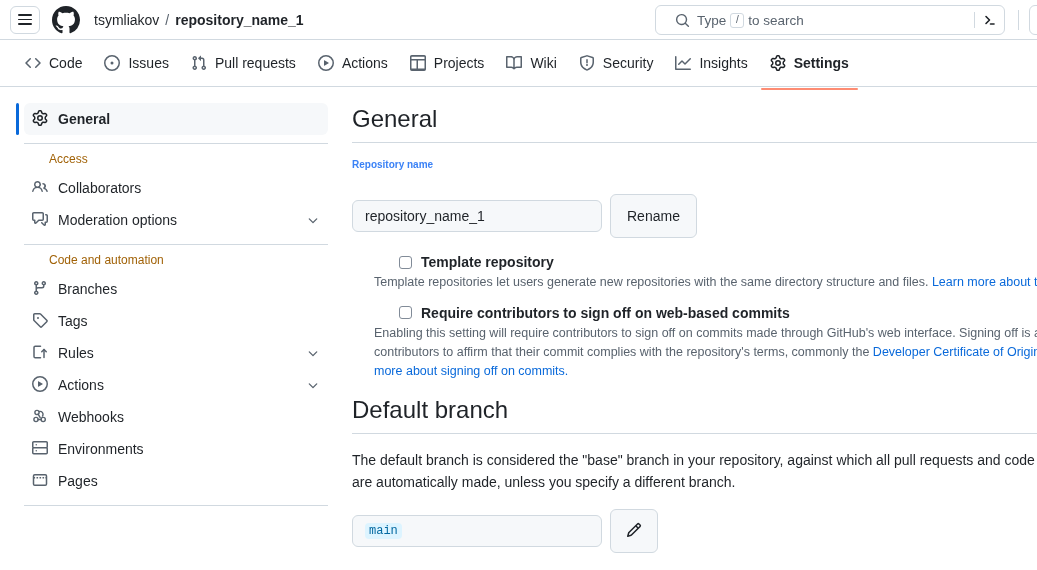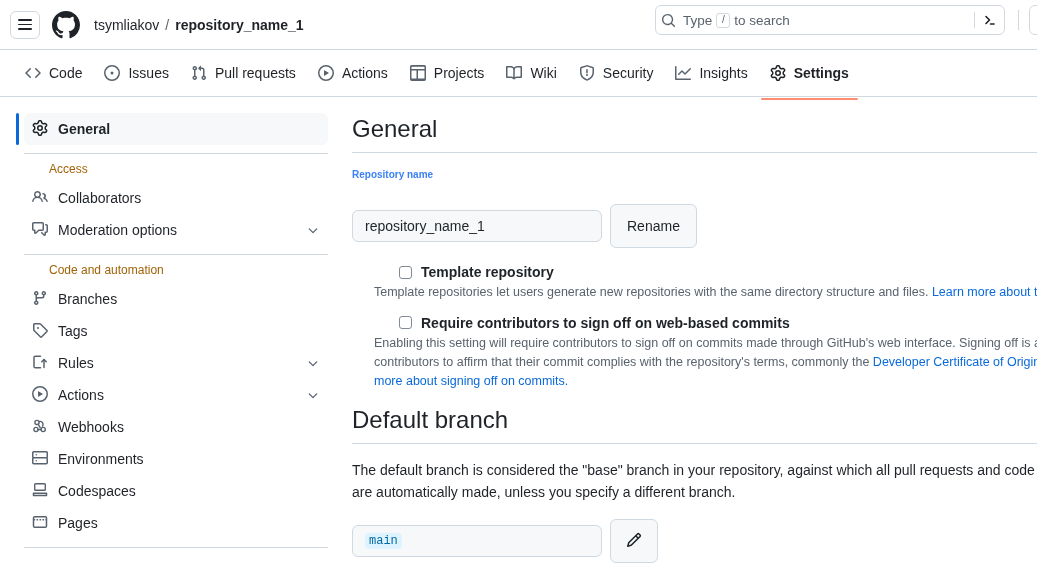--- a/index.html
+++ b/index.html
@@ -7,21 +7,21 @@
     margin: 0; padding: 0;
     width: 1037px; height: 570px;
     overflow: hidden;
     background: #ffffff;
     font-family: "Liberation Sans", sans-serif;
     color: #1f2328;
   }
 
   
   .topbar {
-    height: 50px;
+    height: 40px;
     display: flex;
     align-items: center;
     padding: 0 12px 0 10px;
     background: #ffffff;
     border-bottom: 1px solid #d1d9e0;
     position: relative;
   }
   .hamburger {
     width: 30px; height: 28px;
     border: 1px solid #d1d9e0;
@@ -48,21 +48,21 @@
   .breadcrumb .repo { color: #1f2328; font-weight: bold; cursor: pointer; }
 
   .search-wrap {
     position: absolute;
     left: 655px; top: 5px;
     width: 350px; height: 30px;
     display: flex; align-items: center;
     border: 1px solid #d1d9e0;
     border-radius: 6px;
     background: #ffffff;
-    padding: 0 6px 0 5px;
+    padding: 0 6px 0 19px;
     cursor: text;
   }
   .search-icon { flex: 0 0 auto; margin-right: 7px; display: flex; }
   .search-placeholder {
     flex: 1 1 auto;
     font-size: 13.5px; color: #59636e;
     display: flex; align-items: center; gap: 4px;
     white-space: nowrap;
   }
   .slash-key {
@@ -481,28 +481,20 @@
 
     <div class="side-item">
       <span>
         <svg width="16" height="16" viewBox="0 0 16 16" fill="#59636e" aria-hidden="true">
           <path d="M1.75 1h12.5c.966 0 1.75.784 1.75 1.75v4c0 .372-.116.717-.314 1 .198.283.314.628.314 1v4a1.75 1.75 0 0 1-1.75 1.75H1.75A1.75 1.75 0 0 1 0 12.75v-4c0-.358.109-.707.314-1a1.739 1.739 0 0 1-.314-1v-4C0 1.784.784 1 1.75 1ZM1.5 2.75v4c0 .138.112.25.25.25h12.5a.25.25 0 0 0 .25-.25v-4a.25.25 0 0 0-.25-.25H1.75a.25.25 0 0 0-.25.25Zm0 6v4c0 .138.112.25.25.25h12.5a.25.25 0 0 0 .25-.25v-4a.25.25 0 0 0-.25-.25H1.75a.25.25 0 0 0-.25.25ZM3.5 4.75a.75.75 0 1 1 1.5 0 .75.75 0 0 1-1.5 0Zm0 6a.75.75 0 1 1 1.5 0 .75.75 0 0 1-1.5 0Z"></path>
         </svg>
       </span>
       <span class="label">Environments</span>
     </div>
 
-    <div class="side-item">
-      <span>
-        <svg width="16" height="16" viewBox="0 0 16 16" fill="#59636e" aria-hidden="true">
-          <path d="M3.5 1h9A1.5 1.5 0 0 1 14 2.5v5A1.5 1.5 0 0 1 12.5 9h-9A1.5 1.5 0 0 1 2 7.5v-5A1.5 1.5 0 0 1 3.5 1Zm0 1.4a.1.1 0 0 0-.1.1v5a.1.1 0 0 0 .1.1h9a.1.1 0 0 0 .1-.1v-5a.1.1 0 0 0-.1-.1ZM1.5 10.5h13a.75.75 0 0 1 .75.75v2.25a.75.75 0 0 1-.75.75h-13a.75.75 0 0 1-.75-.75v-2.25a.75.75 0 0 1 .75-.75Zm.75 1.5v.75h11.5V12Z"></path>
-        </svg>
-      </span>
-      <span class="label">Codespaces</span>
-    </div>
 
     <div class="side-item">
       <span>
         <svg width="16" height="16" viewBox="0 0 16 16" fill="none" stroke="#59636e" stroke-width="1.5" aria-hidden="true">
           <rect x="1.5" y="2.75" width="13" height="10.5" rx="1.25"></rect>
           <path d="M1.5 5.75h13" stroke-dasharray="1.6 1.4"></path>
         </svg>
       </span>
       <span class="label">Pages</span>
     </div>

